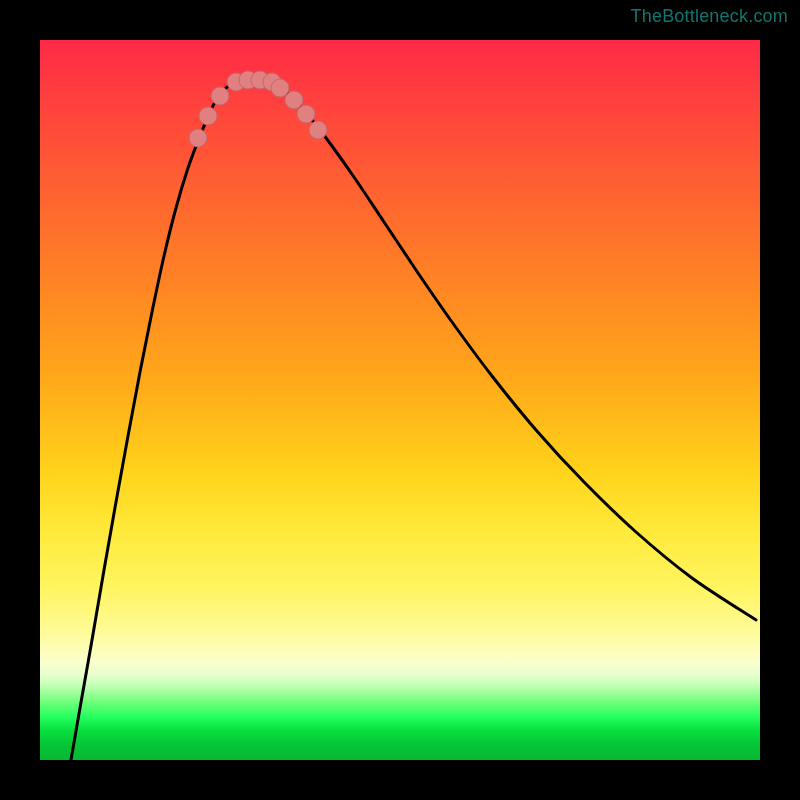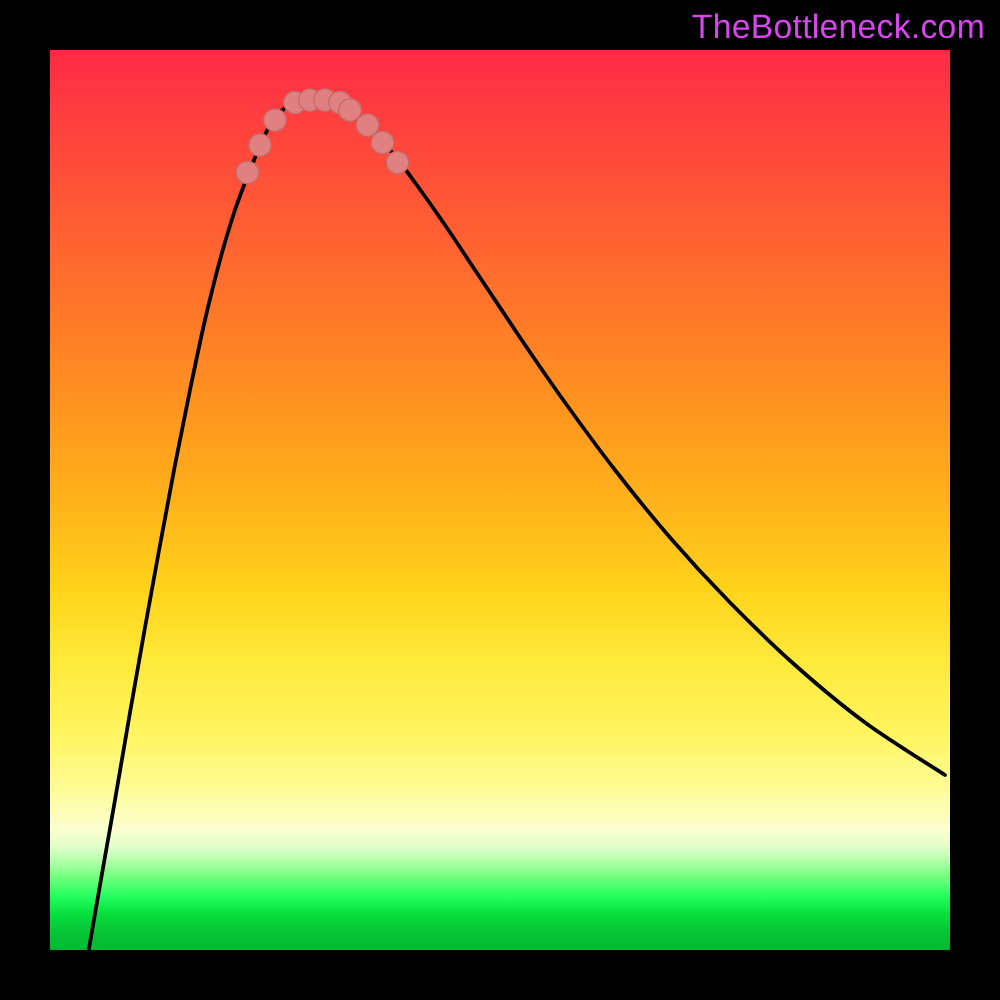--- a/index.html
+++ b/index.html
@@ -43,22 +43,22 @@
       #07de3e 96%,
       #06c436 98%,
       #06b832 100%
     );
   }
   .attribution {
     position: absolute;
     top: 6px;
     right: 12px;
     font-family: Arial, Helvetica, sans-serif;
-    font-size: 27px;
-    color: #d946ef;
+    font-size: 18px;
+    color: #0f766e;
     font-weight: 400;
     letter-spacing: 0.2px;
   }
   svg.curve {
     position: absolute;
     top: 0;
     left: 0;
     width: 720px;
     height: 720px;
   }

